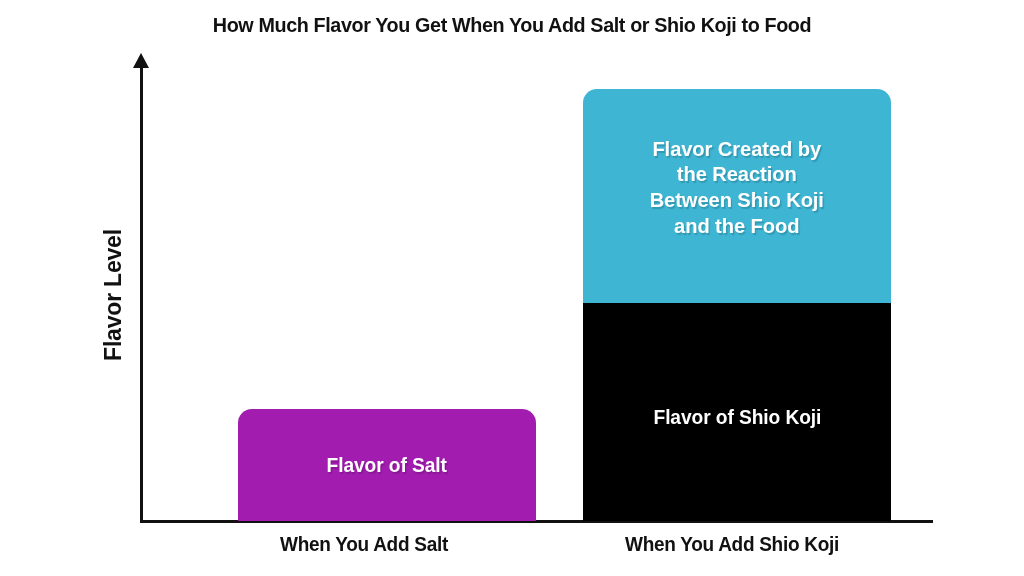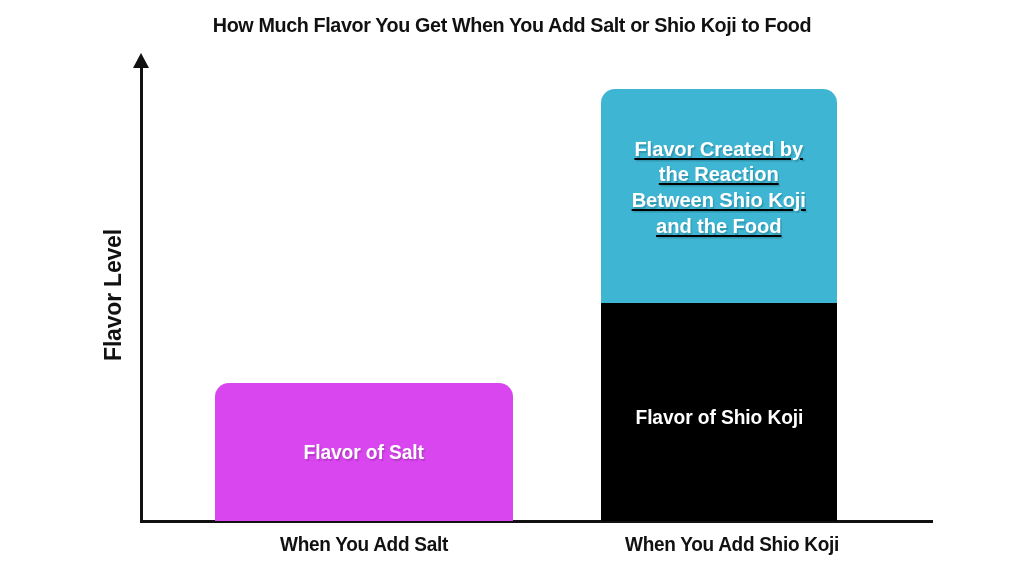--- a/index.html
+++ b/index.html
@@ -128,23 +128,22 @@
   #bar-group-salt {
     left: 72px;
     width: 298px;
   }
   #bar-group-salt .bar-segment-label {
     font-size: 20px;
   }
 
   
   #bar-group-shiokoji {
-    left: 458px;
-    width: 236px;
-    text-decoration: underline;
+    left: 440px;
+    width: 308px;
   }
   #segment-shiokoji-reaction .bar-segment-label {
     font-size: 21px;
     margin-top: -18px;
   }
   #segment-shiokoji-base .bar-segment-label {
     font-size: 20px;
     margin-top: 10px;
   }
 
@@ -173,21 +172,21 @@
 
   <div id="y-axis-arrow"></div>
   <div id="y-axis-line"></div>
   <div id="x-axis-line"></div>
 
   <div id="y-axis-label">Flavor Level</div>
 
   <div id="plot-area">
 
     <div class="bar-group" id="bar-group-salt">
-      <div class="bar-segment top-rounded" id="segment-salt-base" style="height:138px; background:#d946ef;">
+      <div class="bar-segment top-rounded" id="segment-salt-base" style="height:112px; background:#a21caf;margin-left:23px;">
         <div class="bar-segment-label">Flavor of Salt</div>
       </div>
     </div>
 
     <div class="bar-group" id="bar-group-shiokoji">
       <div class="bar-segment top-rounded" id="segment-shiokoji-reaction" style="height:214px; background:#3db5d3;">
         <div class="bar-segment-label">
           <div>Flavor Created by</div>
           <div>the Reaction</div>
           <div>Between Shio Koji</div>

